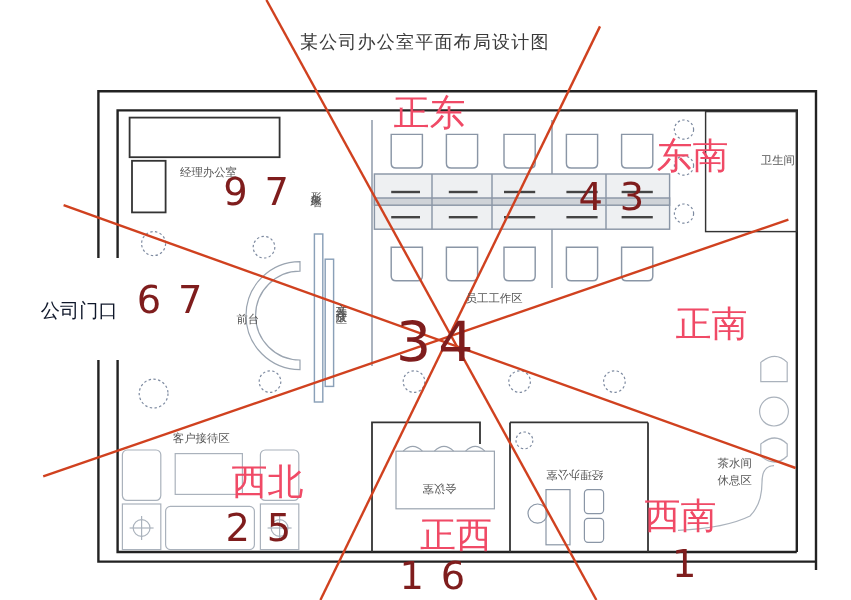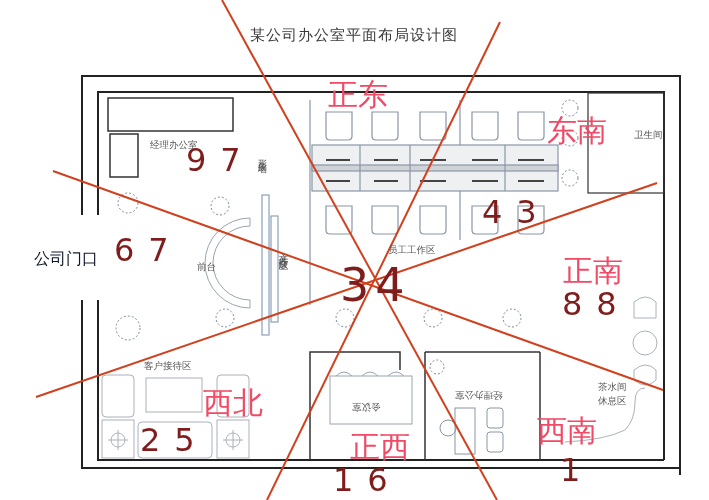--- a/index.html
+++ b/index.html
@@ -151,32 +151,31 @@
   <div class="lbl small" style="left:598px; top:382px;">茶水间</div>
   <div class="lbl small" style="left:598px; top:396px;">休息区</div>
   <div class="lbl small" style="left:144px; top:361px;">客户接待区</div>
   <div class="lbl small" style="left:352px; top:402px;"><span class="flip">会议室</span></div>
   <div class="lbl small" style="left:455px; top:390px;"><span class="flip">经理办公室</span></div>
   <div class="lbl door" style="left:34px; top:251px;">公司门口</div>
 
   <div class="dir" style="left:328px; top:80px;">正东</div>
 
   <div class="dir" style="left:547px; top:116px;">东南</div>
-  <div class="num" style="left:482px; top:148px;margin-top:48px;">43</div>
+  <div class="num" style="left:482px; top:148px;">43</div>
 
   <div class="dir" style="left:563px; top:256px;">正南</div>
-  <div class="num" style="left:562px; top:288px;">88</div>
 
   <div class="dir" style="left:537px; top:416px;">西南</div>
   <div class="num" style="left:560px; top:454px;">1</div>
 
   <div class="dir" style="left:350px; top:432px;">正西</div>
   <div class="num" style="left:333px; top:464px;">16</div>
 
-  <div class="dir" style="left:193px; top:388px;margin-left:10px;">西北</div>
-  <div class="num" style="left:140px; top:424px;">25</div>
+  <div class="dir" style="left:193px; top:388px;">西北</div>
+  <div class="num" style="left:140px; top:424px;padding-left:48px;">25</div>
 
   <div class="num" style="left:114px; top:234px;">67</div>
 
   <div class="num" style="left:186px; top:144px;">97</div>
 
-  <div class="num big" style="left:340px; top:262px;text-align:center;">34</div>
+  <div class="num big" style="left:330px; top:262px;text-align:center;">34</div>
 </div>
 
 </body></html>

